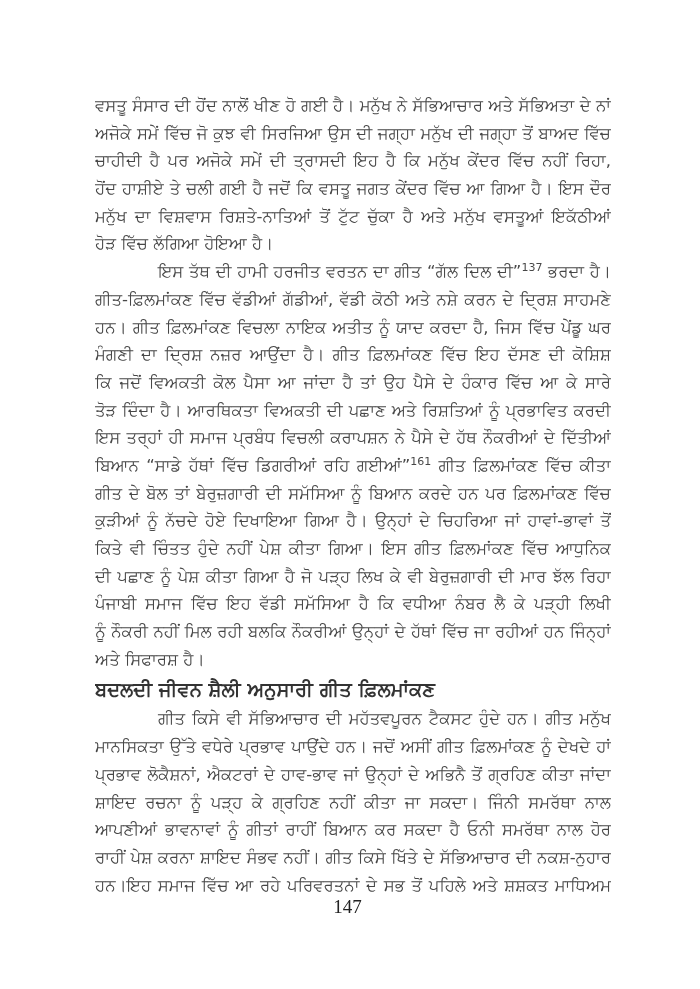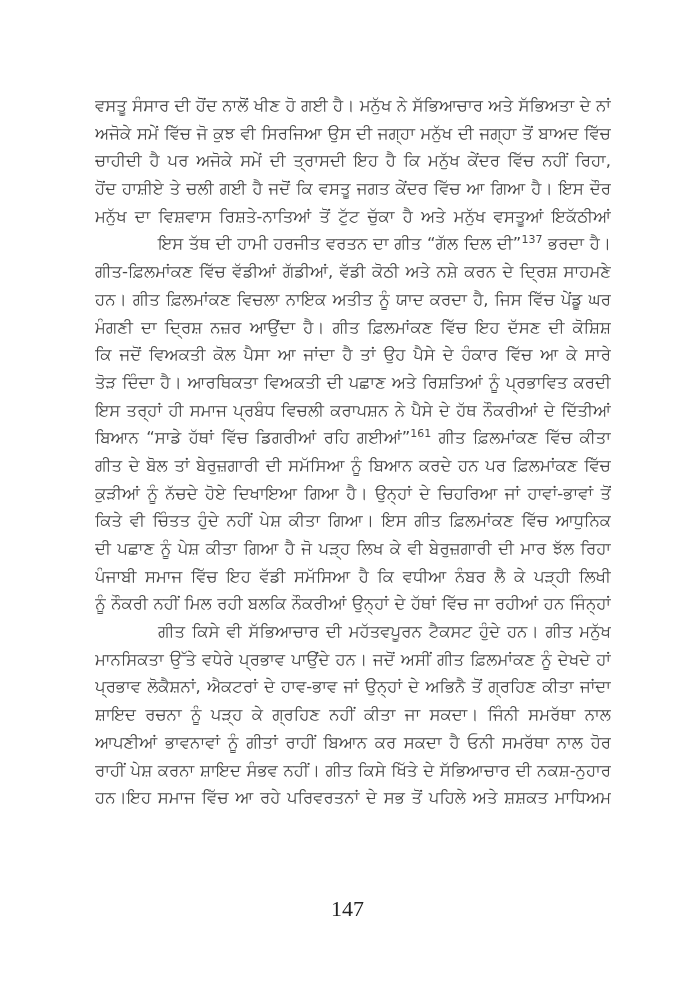--- a/index.html
+++ b/index.html
@@ -43,52 +43,55 @@
     vertical-align: super;
     letter-spacing: 0;
   }
   .footer {
     position: absolute;
     top: 896px;
     left: 0;
     width: 695px;
     text-align: center;
     font-family: "Liberation Serif", "DejaVu Serif", serif;
-    font-size: 22px;
+    font-size: 19px;
     color: #222222;
   }
 </style>
 </head>
 <body>
 
 <div class="page">
   <div class="content">
 
     <div class="line j">ਵਸਤੂ ਸੰਸਾਰ ਦੀ ਹੋਂਦ ਨਾਲੋਂ ਖੀਣ ਹੋ ਗਈ ਹੈ। ਮਨੁੱਖ ਨੇ ਸੱਭਿਆਚਾਰ ਅਤੇ ਸੱਭਿਅਤਾ ਦੇ ਨਾਂ ਤੇ</div>
     <div class="line j">ਅਜੋਕੇ ਸਮੇਂ ਵਿੱਚ ਜੋ ਕੁਝ ਵੀ ਸਿਰਜਿਆ ਉਸ ਦੀ ਜਗ੍ਹਾ ਮਨੁੱਖ ਦੀ ਜਗ੍ਹਾ ਤੋਂ ਬਾਅਦ ਵਿੱਚ ਆਉਣੀ</div>
     <div class="line j">ਚਾਹੀਦੀ ਹੈ ਪਰ ਅਜੋਕੇ ਸਮੇਂ ਦੀ ਤ੍ਰਾਸਦੀ ਇਹ ਹੈ ਕਿ ਮਨੁੱਖ ਕੇਂਦਰ ਵਿੱਚ ਨਹੀਂ ਰਿਹਾ, ਮਨੁੱਖ ਦੀ</div>
     <div class="line j">ਹੋਂਦ ਹਾਸ਼ੀਏ ਤੇ ਚਲੀ ਗਈ ਹੈ ਜਦੋਂ ਕਿ ਵਸਤੂ ਜਗਤ ਕੇਂਦਰ ਵਿੱਚ ਆ ਗਿਆ ਹੈ। ਇਸ ਦੌਰ ਵਿੱਚ</div>
     <div class="line j">ਮਨੁੱਖ ਦਾ ਵਿਸ਼ਵਾਸ ਰਿਸ਼ਤੇ-ਨਾਤਿਆਂ ਤੋਂ ਟੁੱਟ ਚੁੱਕਾ ਹੈ ਅਤੇ ਮਨੁੱਖ ਵਸਤੂਆਂ ਇਕੱਠੀਆਂ ਕਰਨ ਦੀ</div>
+    <div class="line">ਹੋੜ ਵਿੱਚ ਲੱਗਿਆ ਹੋਇਆ ਹੈ।</div>
 
     <div class="line j indent"><span>ਇਸ ਤੱਥ ਦੀ ਹਾਮੀ ਹਰਜੀਤ ਵਰਤਨ ਦਾ ਗੀਤ “ਗੱਲ ਦਿਲ ਦੀ”</span><sup class="fn">137</sup><span> ਭਰਦਾ ਹੈ। ਇਸ</span></div>
     <div class="line j">ਗੀਤ-ਫ਼ਿਲਮਾਂਕਣ ਵਿੱਚ ਵੱਡੀਆਂ ਗੱਡੀਆਂ, ਵੱਡੀ ਕੋਠੀ ਅਤੇ ਨਸ਼ੇ ਕਰਨ ਦੇ ਦ੍ਰਿਸ਼ ਸਾਹਮਣੇ ਆਉਂਦੇ</div>
     <div class="line j">ਹਨ। ਗੀਤ ਫ਼ਿਲਮਾਂਕਣ ਵਿਚਲਾ ਨਾਇਕ ਅਤੀਤ ਨੂੰ ਯਾਦ ਕਰਦਾ ਹੈ, ਜਿਸ ਵਿੱਚ ਪੇਂਡੂ ਘਰ ਵਿੱਚ</div>
     <div class="line j">ਮੰਗਣੀ ਦਾ ਦ੍ਰਿਸ਼ ਨਜ਼ਰ ਆਉਂਦਾ ਹੈ। ਗੀਤ ਫ਼ਿਲਮਾਂਕਣ ਵਿੱਚ ਇਹ ਦੱਸਣ ਦੀ ਕੋਸ਼ਿਸ਼ ਕੀਤੀ ਗਈ ਹੈ</div>
     <div class="line j">ਕਿ ਜਦੋਂ ਵਿਅਕਤੀ ਕੋਲ ਪੈਸਾ ਆ ਜਾਂਦਾ ਹੈ ਤਾਂ ਉਹ ਪੈਸੇ ਦੇ ਹੰਕਾਰ ਵਿੱਚ ਆ ਕੇ ਸਾਰੇ ਰਿਸ਼ਤੇ ਨਾਤੇ</div>
     <div class="line">ਤੋੜ ਦਿੰਦਾ ਹੈ। ਆਰਥਿਕਤਾ ਵਿਅਕਤੀ ਦੀ ਪਛਾਣ ਅਤੇ ਰਿਸ਼ਤਿਆਂ ਨੂੰ ਪ੍ਰਭਾਵਿਤ ਕਰਦੀ ਹੈ।</div>
 
     <div class="line j">ਇਸ ਤਰ੍ਹਾਂ ਹੀ ਸਮਾਜ ਪ੍ਰਬੰਧ ਵਿਚਲੀ ਕਰਾਪਸ਼ਨ ਨੇ ਪੈਸੇ ਦੇ ਹੱਥ ਨੌਕਰੀਆਂ ਦੇ ਦਿੱਤੀਆਂ ਜਿਸਦਾ</div>
     <div class="line j"><span>ਬਿਆਨ “ਸਾਡੇ ਹੱਥਾਂ ਵਿੱਚ ਡਿਗਰੀਆਂ ਰਹਿ ਗਈਆਂ”</span><sup class="fn">161</sup><span> ਗੀਤ ਫ਼ਿਲਮਾਂਕਣ ਵਿੱਚ ਕੀਤਾ ਗਿਆ ਹੈ।</span></div>
     <div class="line j">ਗੀਤ ਦੇ ਬੋਲ ਤਾਂ ਬੇਰੁਜ਼ਗਾਰੀ ਦੀ ਸਮੱਸਿਆ ਨੂੰ ਬਿਆਨ ਕਰਦੇ ਹਨ ਪਰ ਫ਼ਿਲਮਾਂਕਣ ਵਿੱਚ ਮੁੰਡੇ</div>
     <div class="line j">ਕੁੜੀਆਂ ਨੂੰ ਨੱਚਦੇ ਹੋਏ ਦਿਖਾਇਆ ਗਿਆ ਹੈ। ਉਨ੍ਹਾਂ ਦੇ ਚਿਹਰਿਆ ਜਾਂ ਹਾਵਾਂ-ਭਾਵਾਂ ਤੋਂ ਉਹਨਾਂ ਨੂੰ</div>
     <div class="line j">ਕਿਤੇ ਵੀ ਚਿੰਤਤ ਹੁੰਦੇ ਨਹੀਂ ਪੇਸ਼ ਕੀਤਾ ਗਿਆ। ਇਸ ਗੀਤ ਫ਼ਿਲਮਾਂਕਣ ਵਿੱਚ ਆਧੁਨਿਕ ਪੰਜਾਬੀ ਬੰਦੇ</div>
     <div class="line j">ਦੀ ਪਛਾਣ ਨੂੰ ਪੇਸ਼ ਕੀਤਾ ਗਿਆ ਹੈ ਜੋ ਪੜ੍ਹ ਲਿਖ ਕੇ ਵੀ ਬੇਰੁਜ਼ਗਾਰੀ ਦੀ ਮਾਰ ਝੱਲ ਰਿਹਾ ਹੈ।</div>
     <div class="line j">ਪੰਜਾਬੀ ਸਮਾਜ ਵਿੱਚ ਇਹ ਵੱਡੀ ਸਮੱਸਿਆ ਹੈ ਕਿ ਵਧੀਆ ਨੰਬਰ ਲੈ ਕੇ ਪੜ੍ਹੀ ਲਿਖੀ ਨੌਜਵਾਨ ਪੀੜ੍ਹੀ</div>
     <div class="line j">ਨੂੰ ਨੌਕਰੀ ਨਹੀਂ ਮਿਲ ਰਹੀ ਬਲਕਿ ਨੌਕਰੀਆਂ ਉਨ੍ਹਾਂ ਦੇ ਹੱਥਾਂ ਵਿੱਚ ਜਾ ਰਹੀਆਂ ਹਨ ਜਿੰਨ੍ਹਾਂ ਕੋਲ ਪੈਸਾ</div>
+    <div class="line">ਅਤੇ ਸਿਫਾਰਸ਼ ਹੈ।</div>
 
+    <div class="heading">ਬਦਲਦੀ ਜੀਵਨ ਸ਼ੈਲੀ ਅਨੁਸਾਰੀ ਗੀਤ ਫ਼ਿਲਮਾਂਕਣ</div>
 
     <div class="line j indent">ਗੀਤ ਕਿਸੇ ਵੀ ਸੱਭਿਆਚਾਰ ਦੀ ਮਹੱਤਵਪੂਰਨ ਟੈਕਸਟ ਹੁੰਦੇ ਹਨ। ਗੀਤ ਮਨੁੱਖ ਦੀ</div>
     <div class="line j">ਮਾਨਸਿਕਤਾ ਉੱਤੇ ਵਧੇਰੇ ਪ੍ਰਭਾਵ ਪਾਉਂਦੇ ਹਨ। ਜਦੋਂ ਅਸੀਂ  ਗੀਤ ਫ਼ਿਲਮਾਂਕਣ ਨੂੰ ਦੇਖਦੇ ਹਾਂ ਤਾਂ ਜੋ</div>
     <div class="line j">ਪ੍ਰਭਾਵ ਲੋਕੈਸ਼ਨਾਂ, ਐਕਟਰਾਂ ਦੇ ਹਾਵ-ਭਾਵ ਜਾਂ ਉਨ੍ਹਾਂ ਦੇ ਅਭਿਨੈ ਤੋਂ ਗ੍ਰਹਿਣ ਕੀਤਾ ਜਾਂਦਾ ਹੈ ਉਨਾਂ</div>
     <div class="line j">ਸ਼ਾਇਦ ਰਚਨਾ ਨੂੰ ਪੜ੍ਹ ਕੇ ਗ੍ਰਹਿਣ ਨਹੀਂ ਕੀਤਾ ਜਾ ਸਕਦਾ। ਜਿੰਨੀ ਸਮਰੱਥਾ ਨਾਲ ਵਿਅਕਤੀ</div>
     <div class="line j">ਆਪਣੀਆਂ ਭਾਵਨਾਵਾਂ ਨੂੰ ਗੀਤਾਂ ਰਾਹੀਂ ਬਿਆਨ ਕਰ ਸਕਦਾ ਹੈ ਓਨੀ ਸਮਰੱਥਾ ਨਾਲ ਹੋਰ ਮਾਧਿਅਮਾਂ</div>
     <div class="line j">ਰਾਹੀਂ ਪੇਸ਼ ਕਰਨਾ ਸ਼ਾਇਦ ਸੰਭਵ ਨਹੀਂ। ਗੀਤ ਕਿਸੇ ਖਿੱਤੇ ਦੇ ਸੱਭਿਆਚਾਰ ਦੀ ਨਕਸ਼-ਨੁਹਾਰ ਹੁੰਦੇ</div>
     <div class="line j">ਹਨ।ਇਹ ਸਮਾਜ ਵਿੱਚ ਆ ਰਹੇ ਪਰਿਵਰਤਨਾਂ ਦੇ ਸਭ ਤੋਂ ਪਹਿਲੇ ਅਤੇ ਸ਼ਸ਼ਕਤ ਮਾਧਿਅਮ ਬਣਦੇ</div>
 
   </div>

